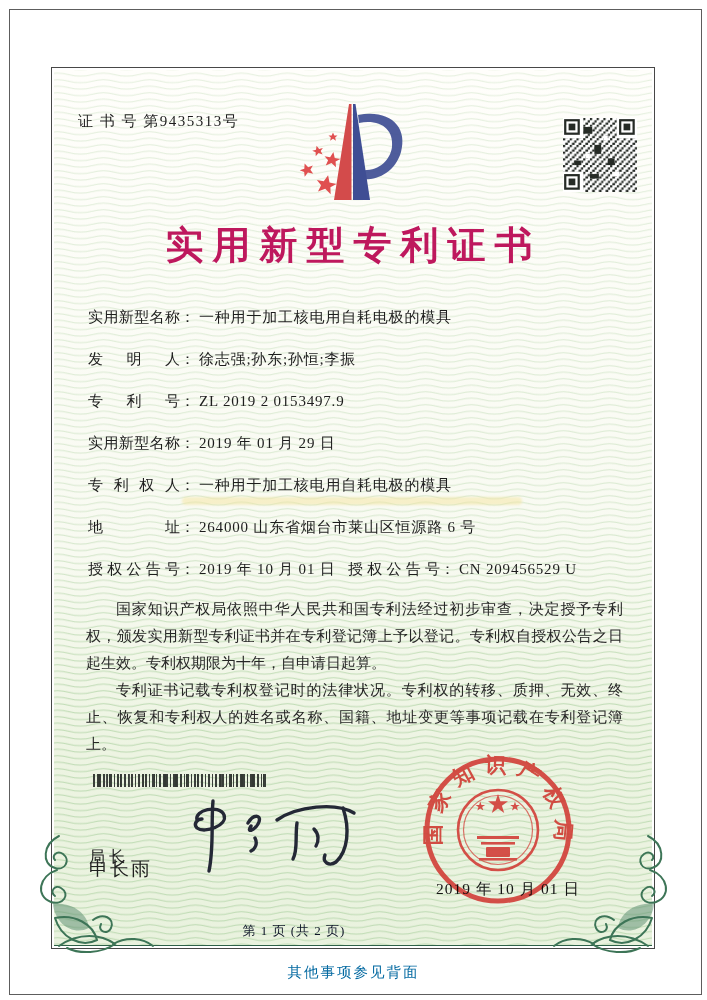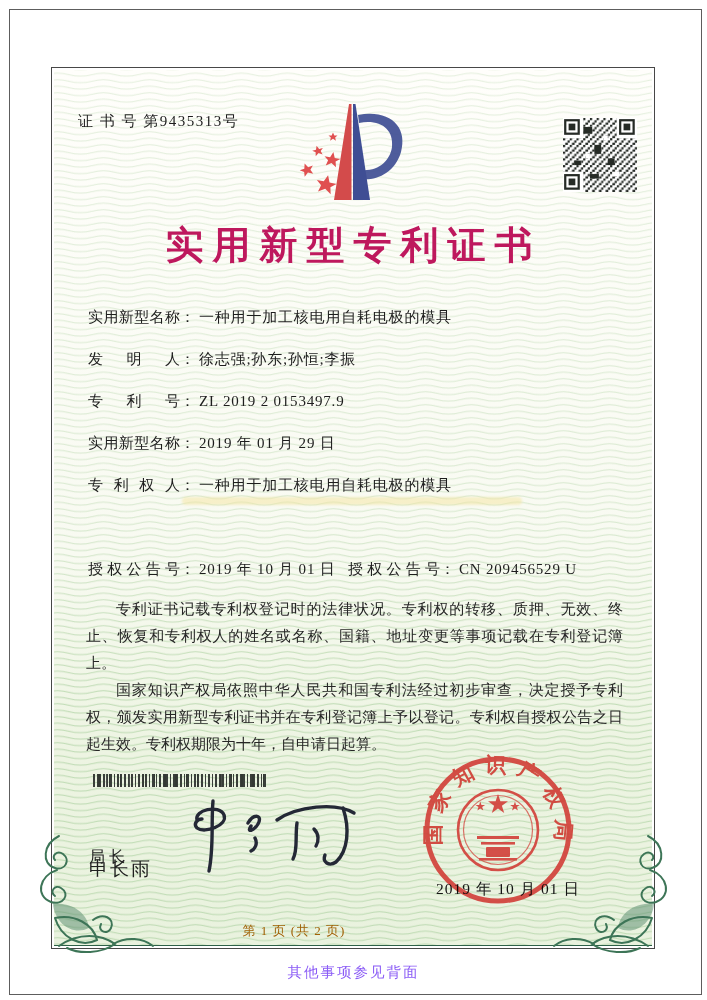--- a/index.html
+++ b/index.html
@@ -52,22 +52,22 @@
 
   .officer-role{position:absolute;left:89px;top:826px;font-size:16px;letter-spacing:4px;color:#202020;margin-top:20px;}
   .officer-name{position:absolute;left:89px;top:855px;font-size:19px;letter-spacing:2px;color:#202020;}
   .signature{position:absolute;left:185px;top:788px;z-index:4;}
 
   .seal{position:absolute;left:420px;top:751px;z-index:6;mix-blend-mode:multiply;opacity:.92;}
   .seal-date{position:absolute;left:436px;top:878px;z-index:5;font-size:15.5px;letter-spacing:1px;color:#141414;}
 
   .qr{position:absolute;left:563px;top:117px;}
 
-  .footer-page{position:absolute;left:0;top:921px;width:588px;text-align:center;font-size:13px;letter-spacing:1px;color:#a16207;z-index:3;}
-  .back-note{position:absolute;left:0;top:962px;width:707px;text-align:center;font-size:14.5px;letter-spacing:2px;color:#8b5cf6;}
+  .footer-page{position:absolute;left:0;top:921px;width:588px;text-align:center;font-size:13px;letter-spacing:1px;color:#0f172a;z-index:3;}
+  .back-note{position:absolute;left:0;top:962px;width:707px;text-align:center;font-size:14.5px;letter-spacing:2px;color:#0369a1;}
 </style>
 </head>
 <body>
 
 <div class="stage">
 
   <div class="page-edge"></div>
 
   <div class="frame-outer">
     <div class="frame-inner"></div>
@@ -176,30 +176,33 @@
     <div class="row" style="top:391px">
       <span class="flabel">专利号</span><span class="fcolon">：</span><span class="fvalue">ZL 2019 2 0153497.9</span>
     </div>
     <div class="row" style="top:433px">
       <span class="flabel">实用新型名称</span><span class="fcolon">：</span><span class="fvalue">2019 年 01 月 29 日</span>
     </div>
     <div class="hl"></div>
     <div class="row" style="top:475px">
       <span class="flabel">专利权人</span><span class="fcolon">：</span><span class="fvalue">一种用于加工核电用自耗电极的模具</span>
     </div>
+    <div class="row" style="top:517px">
+      <span class="flabel">地址</span><span class="fcolon">：</span><span class="fvalue">264000 山东省烟台市莱山区恒源路 6 号</span>
+    </div>
     <div class="row" style="top:559px">
       <span class="flabel">授权公告号</span><span class="fcolon">：</span><span class="fvalue">2019 年 10 月 01 日</span>
       <span class="col2">
         <span class="flabel">授权公告号</span><span class="fcolon">：</span><span class="fvalue">CN 209456529 U</span>
       </span>
     </div>
 
     <div class="paras">
+      <p>国家知识产权局依照中华人民共和国专利法经过初步审查，决定授予专利权，颁发实用新型专利证书并在专利登记簿上予以登记。专利权自授权公告之日起生效。专利权期限为十年，自申请日起算。</p>
       <p>专利证书记载专利权登记时的法律状况。专利权的转移、质押、无效、终止、恢复和专利权人的姓名或名称、国籍、地址变更等事项记载在专利登记簿上。</p>
-      <p>国家知识产权局依照中华人民共和国专利法经过初步审查，决定授予专利权，颁发实用新型专利证书并在专利登记簿上予以登记。专利权自授权公告之日起生效。专利权期限为十年，自申请日起算。</p>
     </div>
 
     <div class="barcode"></div>
 
     <div class="officer-role">局长</div>
     <div class="officer-name">申长雨</div>
 
     <svg class="signature" width="190" height="90" viewBox="0 0 190 90">
       <g fill="none" stroke="#242836" stroke-width="3.4" stroke-linecap="round">
         <path d="M28,12 C26,34 29,58 24,82"></path>

